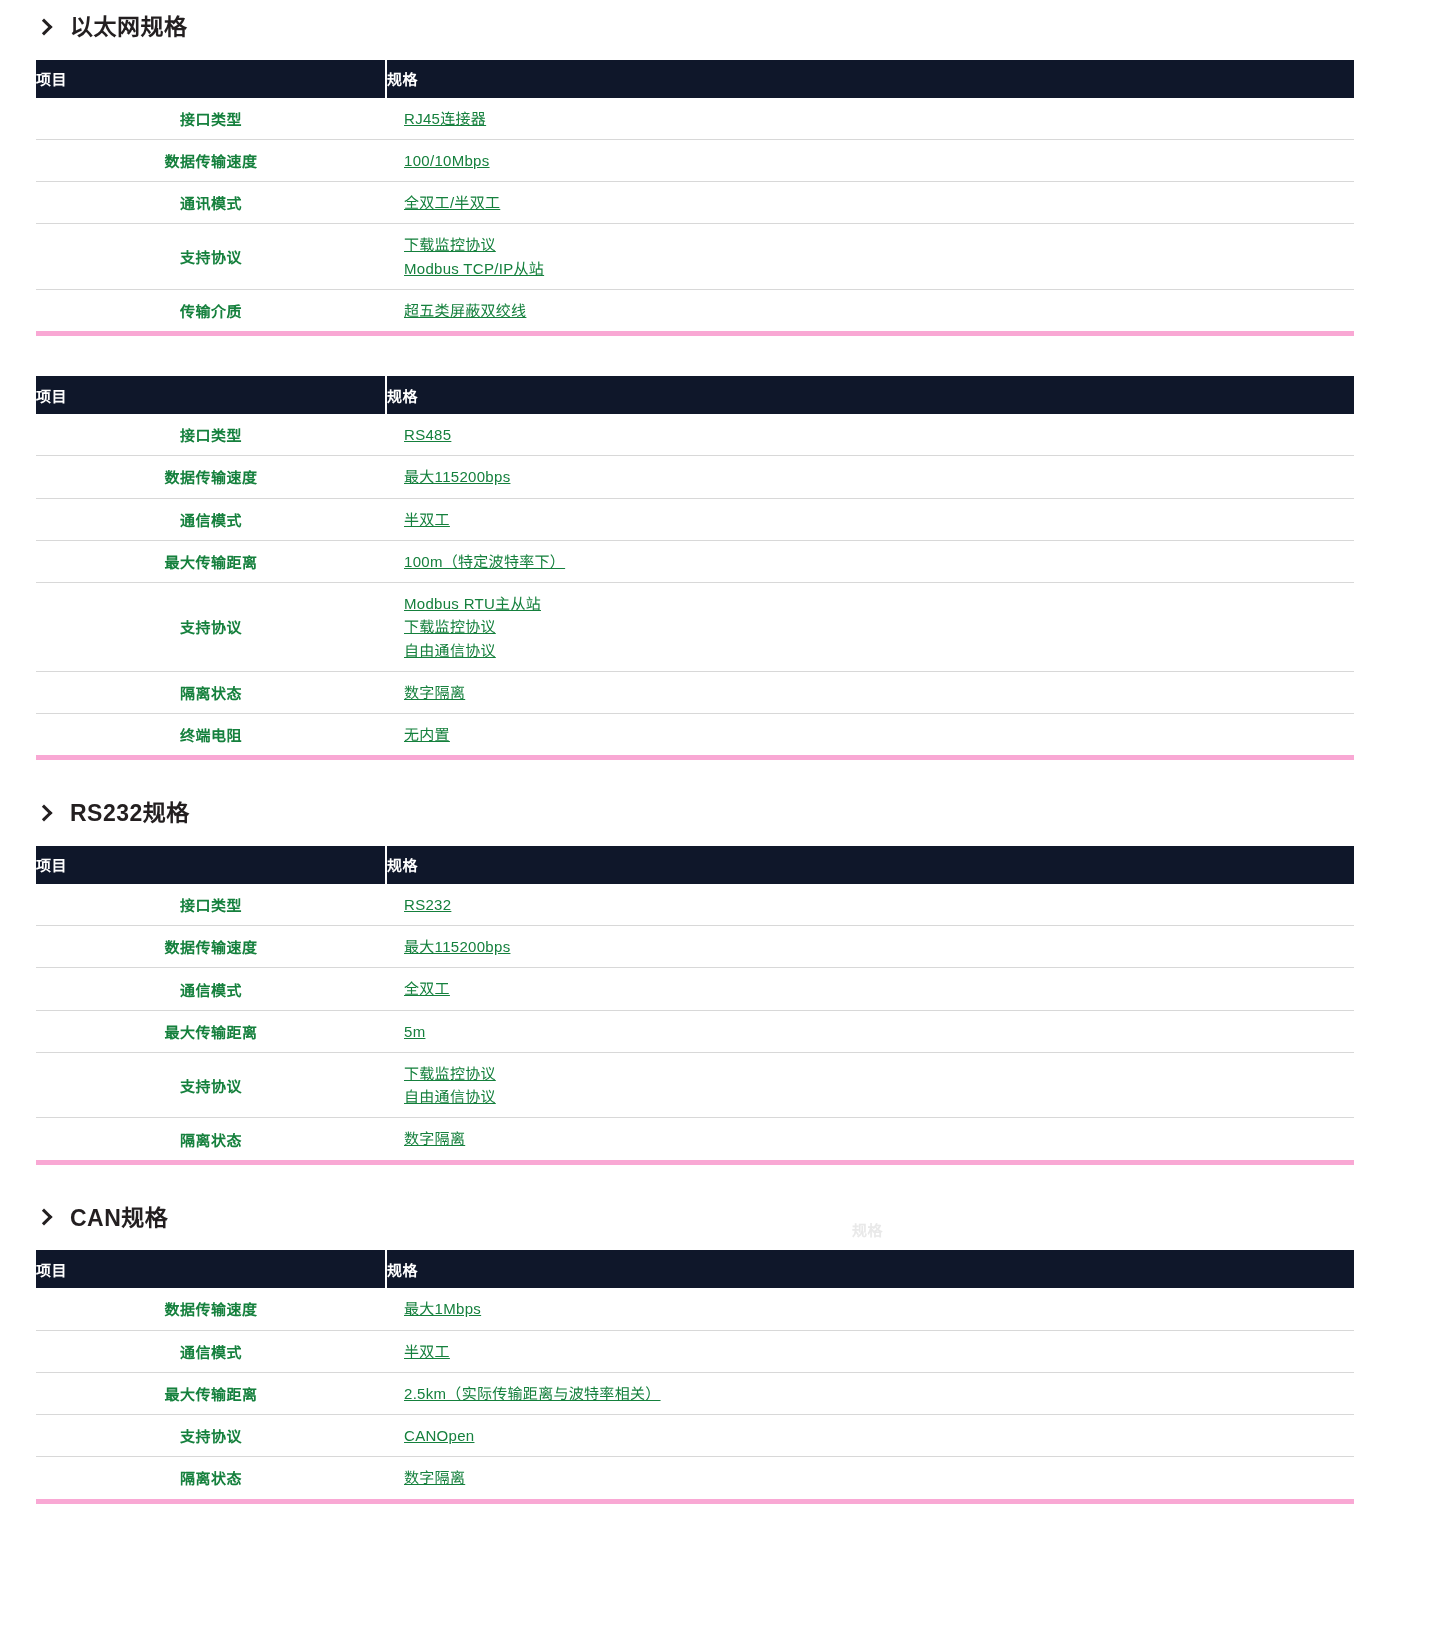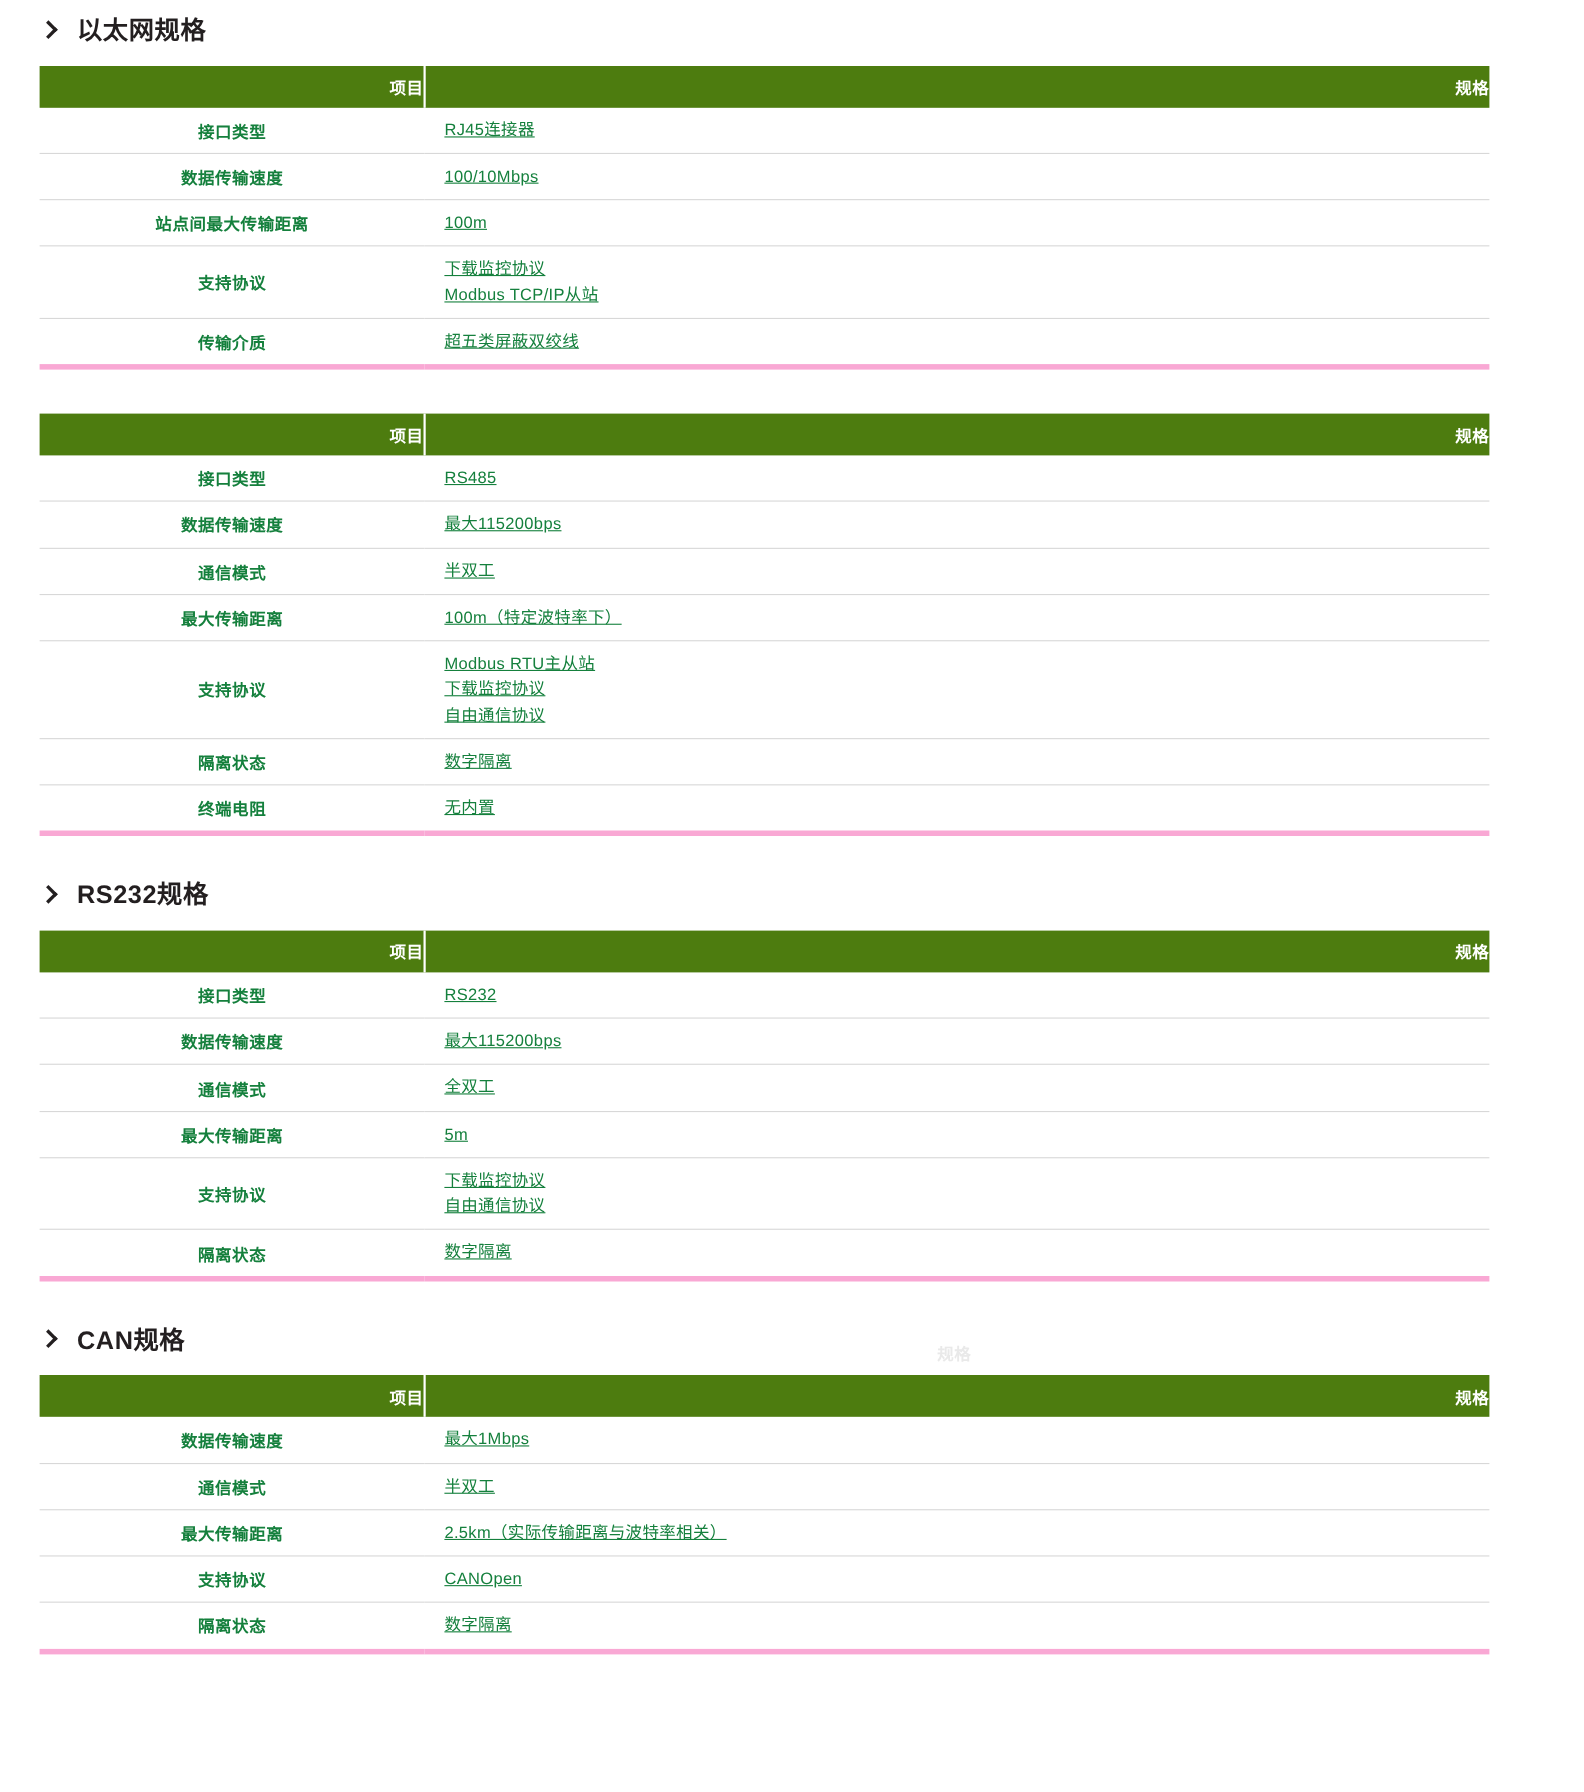--- a/index.html
+++ b/index.html
@@ -60,27 +60,27 @@
   }
   table.spec {
     width: 1318px;
     border-collapse: collapse;
     table-layout: fixed;
     margin-left: 0px;
   }
   table.spec col.c1 { width: 350px; }
   table.spec col.c2 { width: 968px; }
   table.spec thead th {
-    background: #4d7c0f;
+    background: #0f172a;
     color: #ffffff;
     font-size: 15px;
     font-weight: 700;
     height: 30px;
     padding: 4px 0;
-    text-align: right;
+    text-align: left;
     border: none;
     letter-spacing: 0.5px;
   }
   table.spec thead th.th-item {
     border-right: 2px solid #ffffff;
   }
   table.spec tbody td {
     border-bottom: 1px solid #d8d8d8;
     font-size: 15px;
     color: #15803d;
@@ -144,23 +144,23 @@
             <span class="value-line">RJ45连接器</span>
           </td>
         </tr>
         <tr>
           <td class="label">数据传输速度</td>
           <td class="value">
             <span class="value-line">100/10Mbps</span>
           </td>
         </tr>
         <tr>
-          <td class="label">站点间最大传输距离</td>
-          <td class="value">
-            <span class="value-line">100m</span>
+          <td class="label">通讯模式</td>
+          <td class="value">
+            <span class="value-line">全双工/半双工</span>
           </td>
         </tr>
         <tr>
           <td class="label">支持协议</td>
           <td class="value">
             <span class="value-line">下载监控协议</span>
             <span class="value-line">Modbus TCP/IP从站</span>
           </td>
         </tr>
         <tr>

